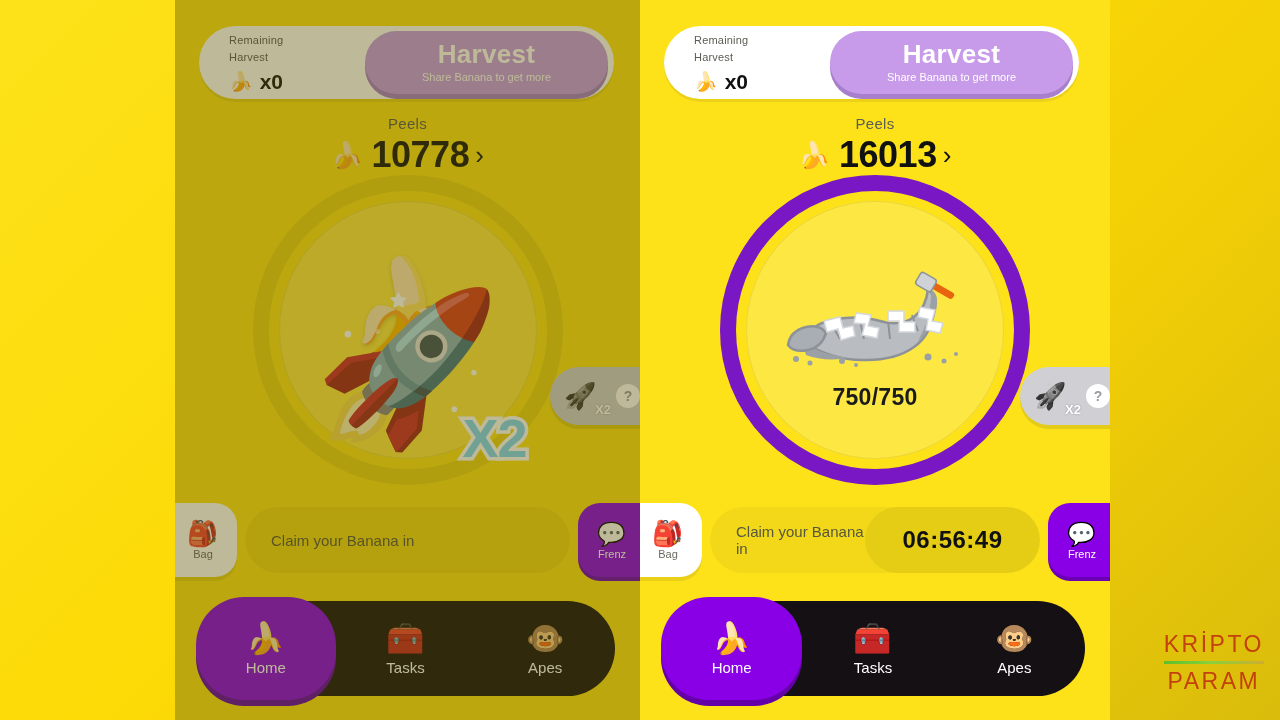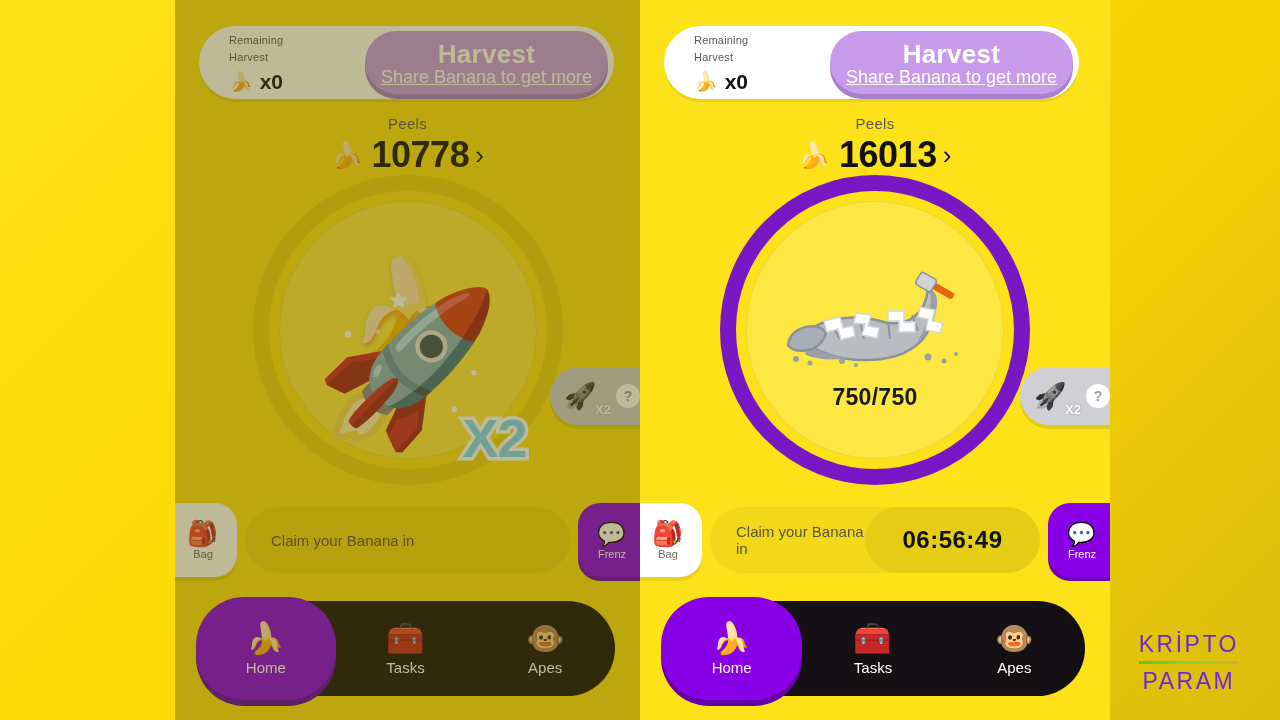--- a/index.html
+++ b/index.html
@@ -41,21 +41,21 @@
   .remaining .amt .bn { font-size:19px; }
 
   .harvest-btn {
     position:absolute; right:6px; top:5px; width:243px; height:63px;
     border-radius:34px; background:#C79BEA;
     box-shadow:0 5px 0 #a77fcb; border:none; cursor:pointer;
     display:flex; flex-direction:column; align-items:center; justify-content:center;
     color:#fff;
   }
   .harvest-btn .h1 { font-size:26px; font-weight:bold; letter-spacing:.3px; line-height:28px; }
-  .harvest-btn .h2 { font-size:18px; line-height:16px; margin-top:1px;text-decoration:underline; }
+  .harvest-btn .h2 { font-size:11px; line-height:16px; margin-top:1px; }
 
   
   .peels-wrap { position:absolute; top:115px; left:0; width:100%; text-align:center; }
   .peels-label { font-size:15px; color:#5c5c54; letter-spacing:.3px; }
   .peels-row {
     margin-top:2px; display:flex; align-items:center; justify-content:center; gap:8px;
     color:#111;
   }
   .peels-row .pic { font-size:26px; }
   .peels-row .val { font-size:36px; font-weight:bold; letter-spacing:-.5px; }
@@ -163,21 +163,21 @@
   }
   .nav-item .ic { font-size:31px; line-height:36px; }
   .nav-item .lb { font-size:15px; }
   .nav-item.active {
     background:#8A00E6; border-radius:48px; margin:-4px 0 -4px -4px;
     box-shadow:0 6px 0 #6300a8;
   }
 
   
   .watermark {
-    position:absolute; right:41px; bottom:25px; text-align:center; color:#6d28d9;
+    position:absolute; right:16px; bottom:25px; text-align:center; color:#c2410c;
     letter-spacing:2.5px; font-size:23px; z-index:200;
   }
   .watermark .rule {
     height:3px; margin:3px 0 4px 0;
     background:linear-gradient(90deg,#5fbf2a 0%,#86d13c 45%,#cfae2e 100%);
   }
 </style>
 </head>
 <body>
 

